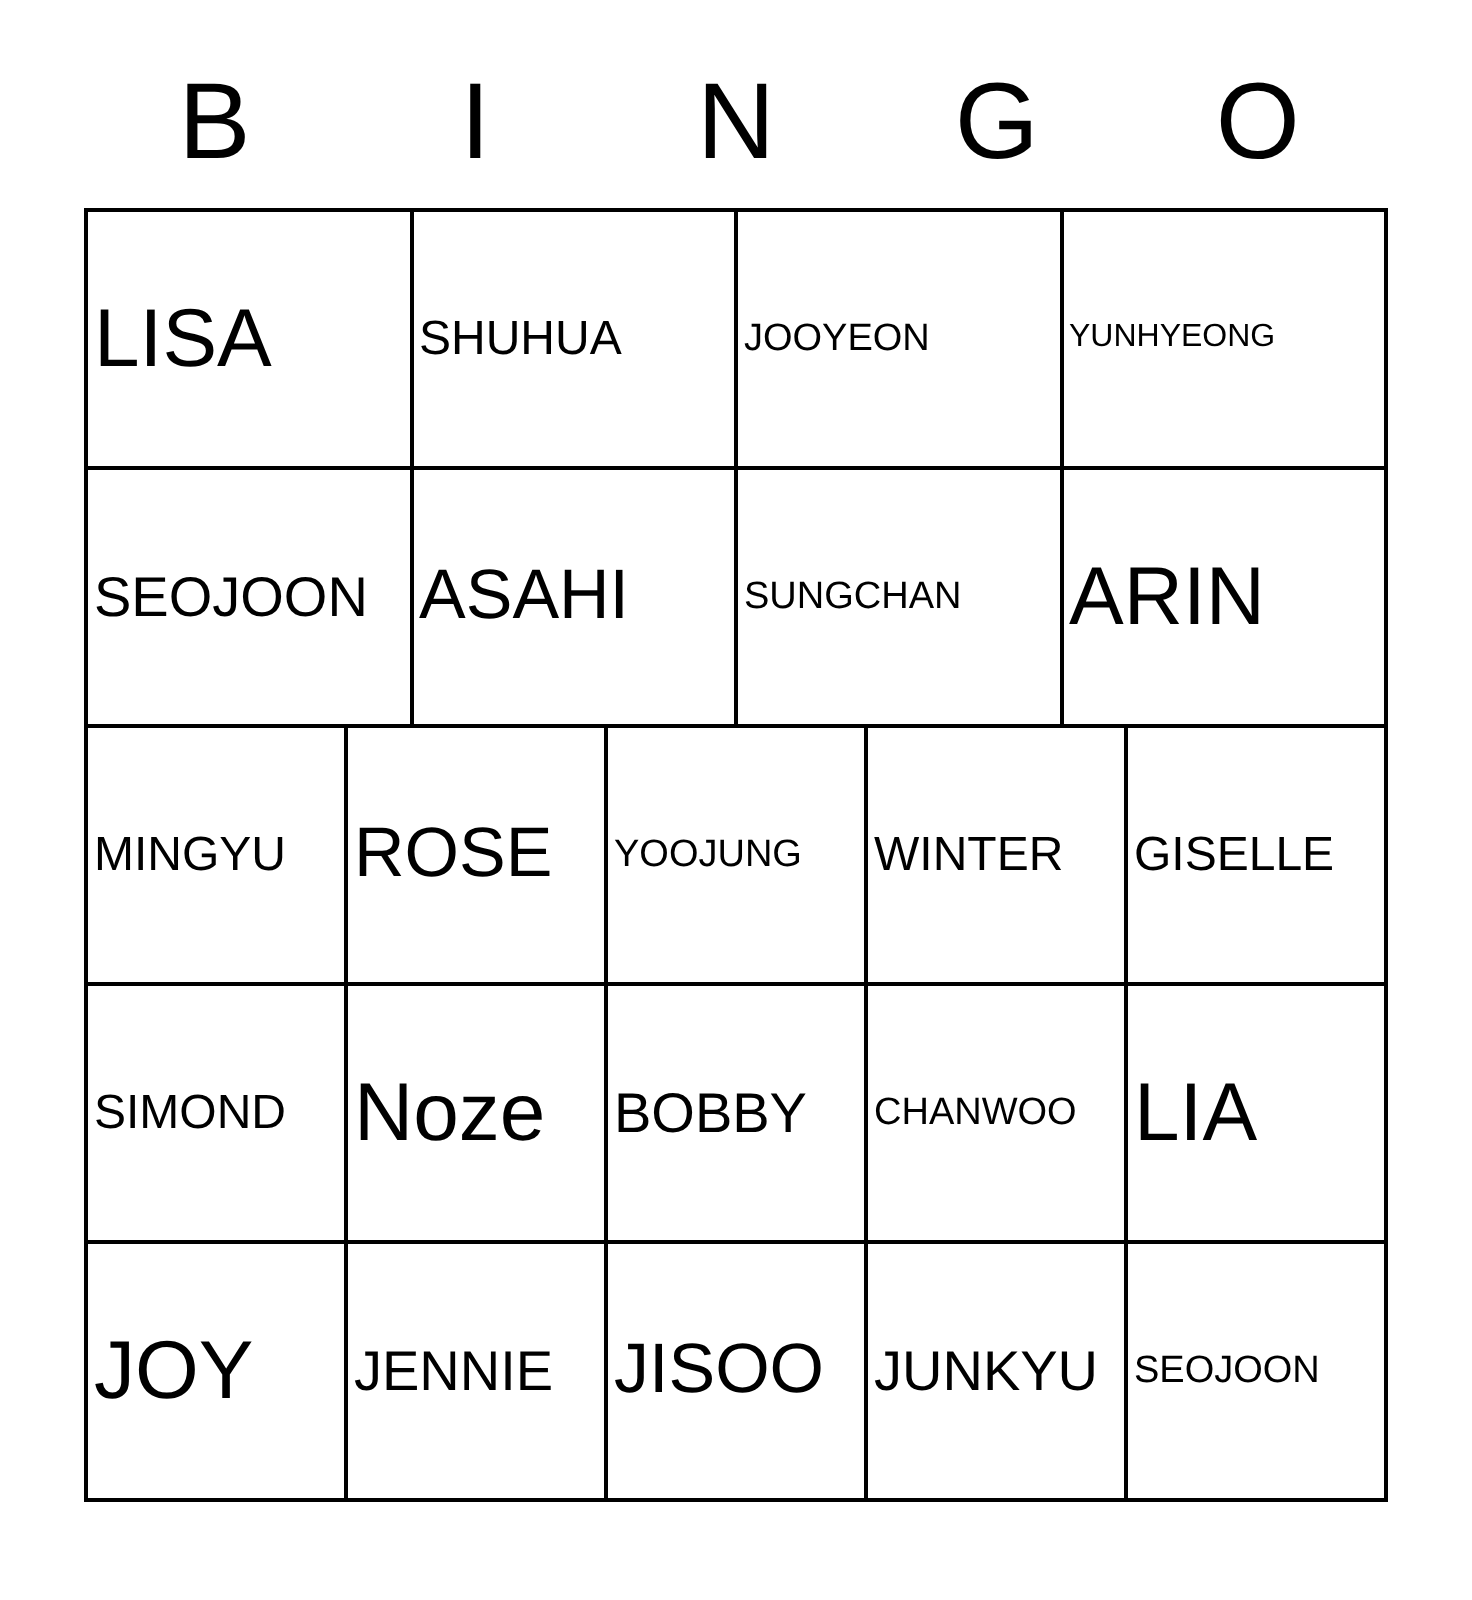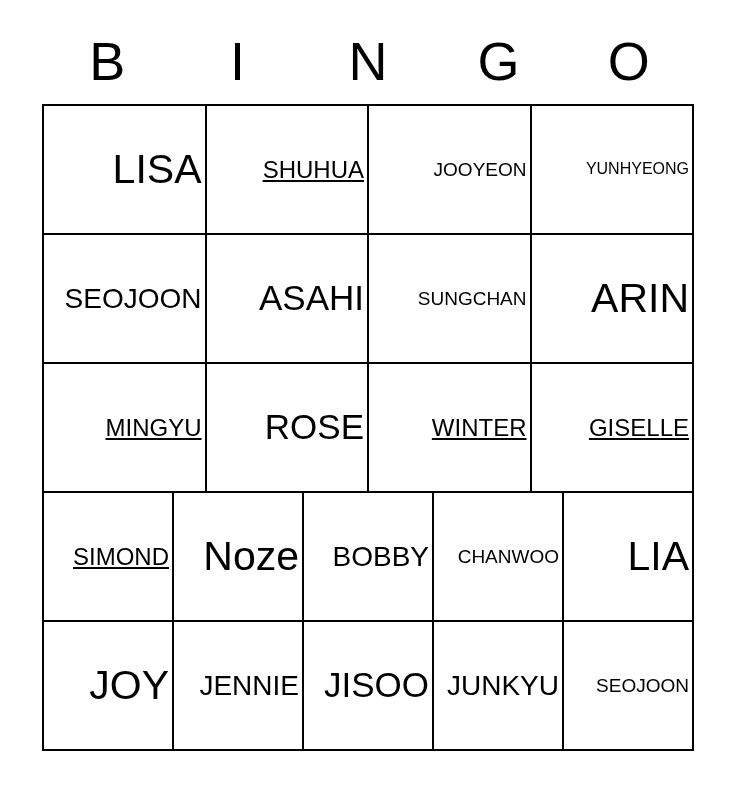--- a/index.html
+++ b/index.html
@@ -47,35 +47,35 @@
     width: 100%;
   }
   .cell {
     flex: 1 1 0;
     height: 129px;
     border-right: 2px solid #000;
     border-bottom: 2px solid #000;
     box-sizing: border-box;
     display: flex;
     align-items: center;
-    justify-content: flex-end;
+    justify-content: flex-start;
     overflow: hidden;
     padding: 0 3px;
   }
   .cell span {
     display: block;
     text-align: center;
     line-height: 1.05;
     white-space: nowrap;
     font-family: "Liberation Sans", sans-serif;
   }
   .s-xxl { font-size: 41px; }
   .s-xl  { font-size: 35px; }
   .s-l   { font-size: 28px; }
-  .s-m   { font-size: 24px; text-decoration: underline; }
+  .s-m   { font-size: 24px; }
   .s-s   { font-size: 19px; }
   .s-xs  { font-size: 16px; }
 </style>
 </head>
 <body>
 
 <div class="card">
 
   <div class="header-row">
     <div class="header-cell">B</div>
@@ -118,20 +118,23 @@
     </div>
 
     <div class="grid-row">
       <div class="cell">
           <span class="s-m">MINGYU</span>
         </div>
       <div class="cell">
           <span class="s-xl">ROSE</span>
         </div>
       <div class="cell">
+          <span class="s-s">YOOJUNG</span>
+        </div>
+      <div class="cell">
           <span class="s-m">WINTER</span>
         </div>
       <div class="cell">
           <span class="s-m">GISELLE</span>
         </div>
     </div>
 
     <div class="grid-row">
       <div class="cell">
           <span class="s-m">SIMOND</span>

